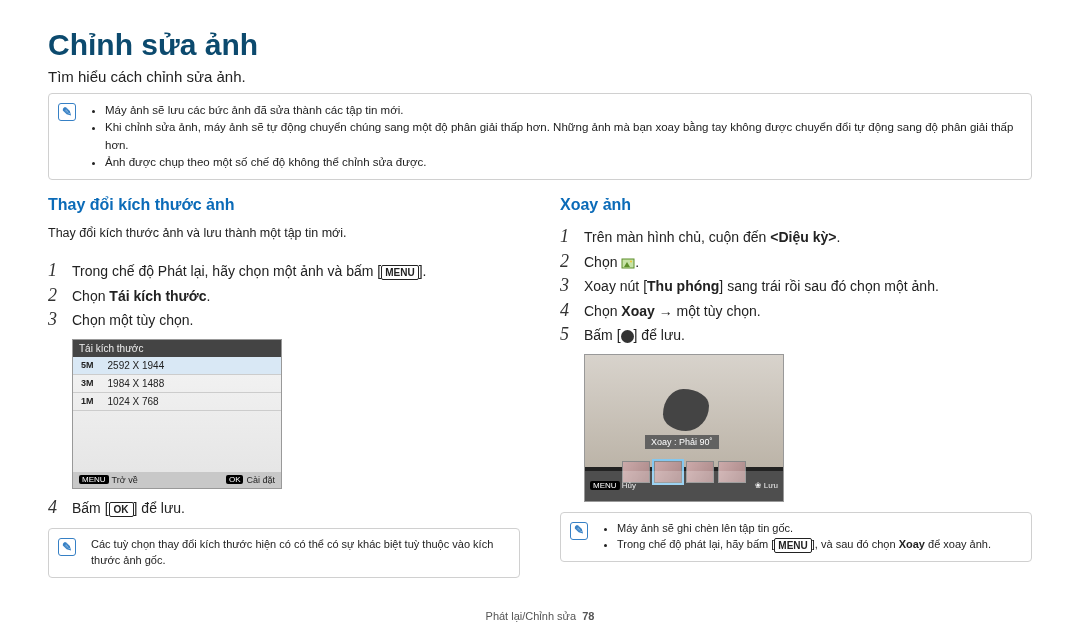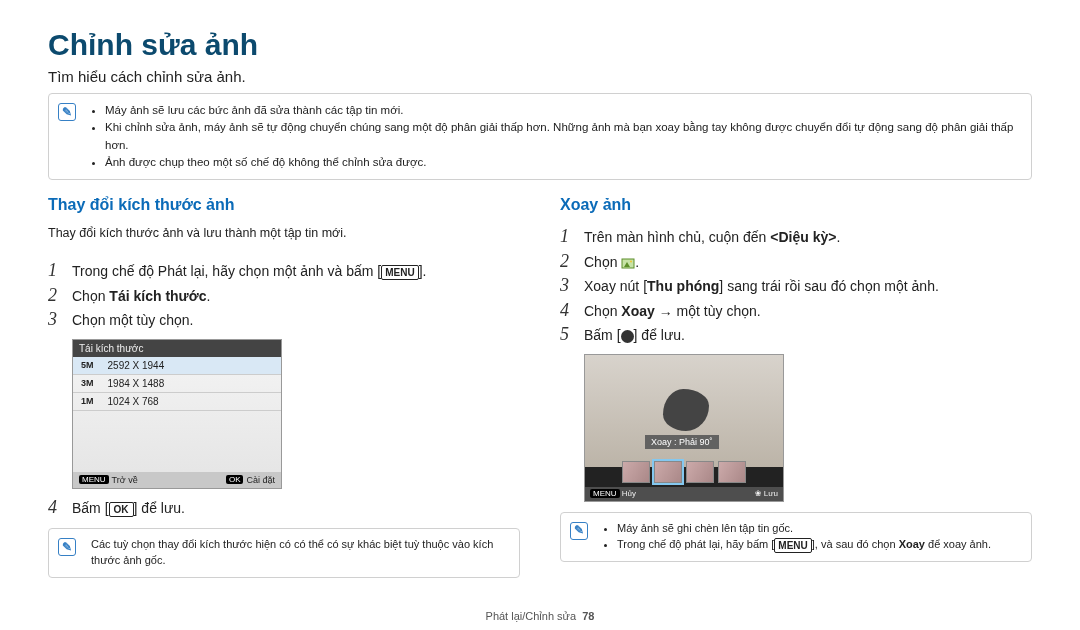--- a/index.html
+++ b/index.html
@@ -35,21 +35,21 @@
   .badge { display:inline-block; background:#000; color:#fff; font-size:8px; padding:0 3px; border-radius:2px; }
   .sizetag { font-weight:bold; font-size:9px; }
   
   .screen2 { width: 200px; height: 148px; border: 1px solid #999; background: #222; margin: 8px 0 8px 24px; position: relative; overflow:hidden; }
   .screen2 .photo { position:absolute; top:0; left:0; right:0; bottom:34px; background: linear-gradient(#d8d3cc, #bcb4a8); }
   .screen2 .photo .blob { position:absolute; left:78px; top:34px; width:46px; height:42px; background:#444; border-radius: 44% 56% 50% 50% / 60% 40% 60% 40%; }
   .screen2 .tooltip { position:absolute; left:60px; top:80px; background: rgba(90,90,90,.92); color:#fff; font-size:9px; padding:2px 6px; border-radius:0; }
   .screen2 .thumbs { position:absolute; bottom:12px; left:0; right:0; height:28px; display:flex; gap:4px; justify-content:center; }
   .thumb { width:28px; height:22px; background: linear-gradient(120deg,#caa,#a88); border:1px solid #888; }
   .thumb.sel { outline:2px solid #84c8f0; }
-  .screen2 .footer2 { position:absolute; bottom:0; left:0; right:0; height:14px; background:rgba(255,255,255,.2); color:#eee; font-size:8px; display:flex; justify-content:space-between; padding:0 5px; align-items:center; }
+  .screen2 .footer2 { position:absolute; bottom:0; left:0; right:0; height:30px; background:rgba(255,255,255,.2); color:#eee; font-size:8px; display:flex; justify-content:space-between; padding:0 5px; align-items:center; }
   
   .page-footer { position: absolute; left:0; right:0; bottom:8px; text-align:center; font-size:11px; color:#555; }
 </style>
 </head>
 <body>
 
 <div class="page">
   <h1>Chỉnh sửa ảnh</h1>
   <div class="intro">Tìm hiểu cách chỉnh sửa ảnh.</div>
 

